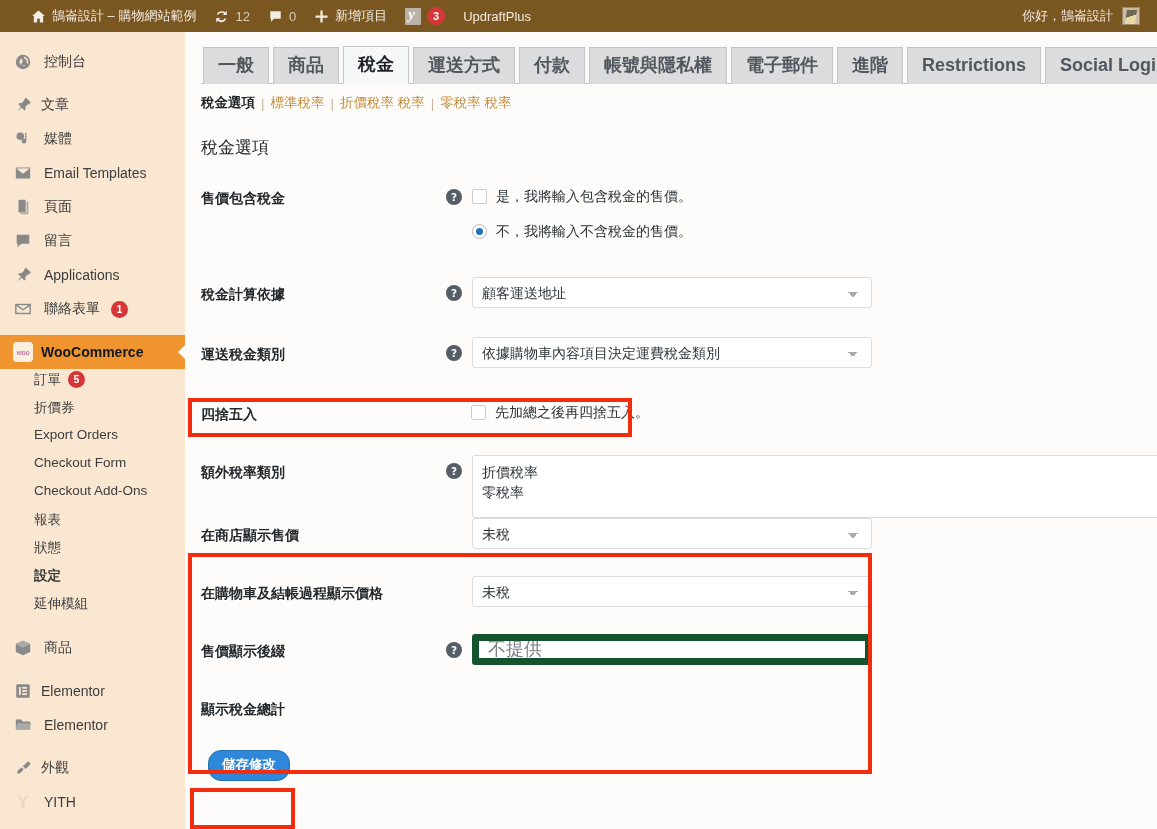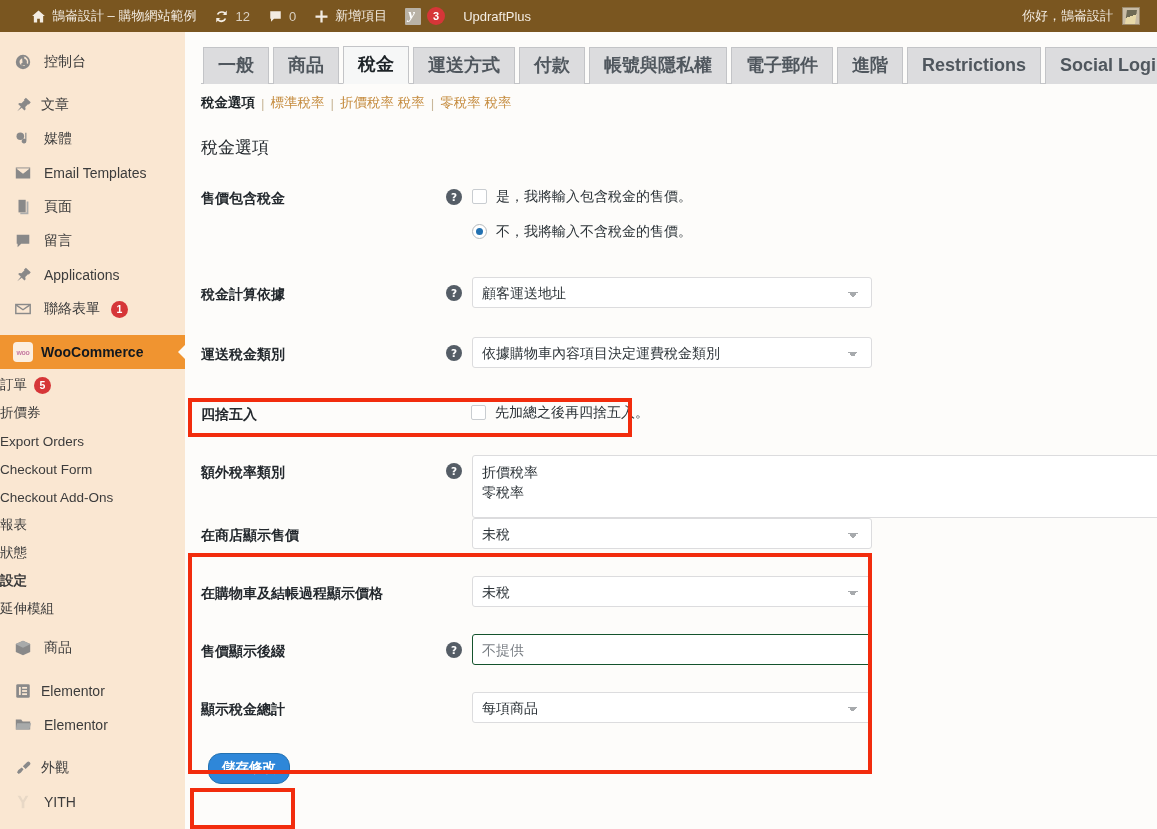--- a/index.html
+++ b/index.html
@@ -103,22 +103,22 @@
   }
   .woo-chip {
     width: 22px; height: 20px;
     background: #fff; border-radius: 4px;
     display: inline-flex; align-items: center; justify-content: center;
     font-size: 7px; font-weight: 700; color: #c07ab8;
     letter-spacing: -.3px;
   }
   .submenu { padding: 2px 0 8px 0; }
   .submenu-item {
-    display: flex; align-items: center; gap: 7px;
-    height: 28px; 
+    display: flex; align-items: flex-start; gap: 7px;
+    height: 28px; padding-left: 34px;
     color: #3c3c3c; font-size: 13.5px;
     white-space: nowrap;
   }
   .submenu-item.active { font-weight: 700; }
   .mini-badge {
     background: #d63638; color: #fff;
     border-radius: 9px; min-width: 17px; height: 17px;
     font-size: 10.5px; line-height: 17px; text-align: center;
     padding: 0 4px; font-weight: 600;
   }
@@ -202,23 +202,23 @@
     -webkit-appearance: none; appearance: none;
     background-image:
       linear-gradient(45deg, transparent 50%, #a7aaad 50%),
       linear-gradient(135deg, #a7aaad 50%, transparent 50%);
     background-position: calc(100% - 18px) 14px, calc(100% - 13px) 14px;
     background-size: 5px 5px, 5px 5px;
     background-repeat: no-repeat;
   }
   input.wc-text {
     width: 400px; height: 31px;
-    border: 1px solid #14532d; border-radius: 3px;
+    border: 7px solid #14532d; border-radius: 3px;
     background: #fff; color: #2c3338;
-    font-size: 14px; padding: 0 9px;
+    font-size: 18px; padding: 0 9px;
     font-family: inherit;
   }
   input.wc-text::placeholder { color: #797e84; opacity: 1; }
   textarea.wc {
     width: 700px; height: 63px;
     border: 1px solid #dcdcde; border-radius: 3px;
     background: #fff; color: #2c3338;
     font-size: 14px; padding: 6px 9px;
     font-family: inherit; line-height: 1.45;
     resize: both;
@@ -596,26 +596,20 @@
     <div class="frow" style="margin-top:27px">
       <div class="fth">售價顯示後綴</div>
       <div class="ftd">
         <span class="help">?</span>
         <input class="wc-text" type="text" placeholder="不提供" style="">
       </div>
     </div>
 
     <div class="frow" style="margin-top:27px">
       <div class="fth">顯示稅金總計</div>
-      <div class="ftd">
-        <span class="help blank"></span>
-        <select class="wc">
-          <option>每項商品</option>
-        </select>
-      </div>
     </div>
 
     <div style="margin-top:30px; padding-left:7px">
       <button class="btn-primary">儲存修改</button>
     </div>
 
   </div>
 </div>
 
 <div class="redbox" style="left:188px; top:398px; width:444px; height:39px;"></div>

